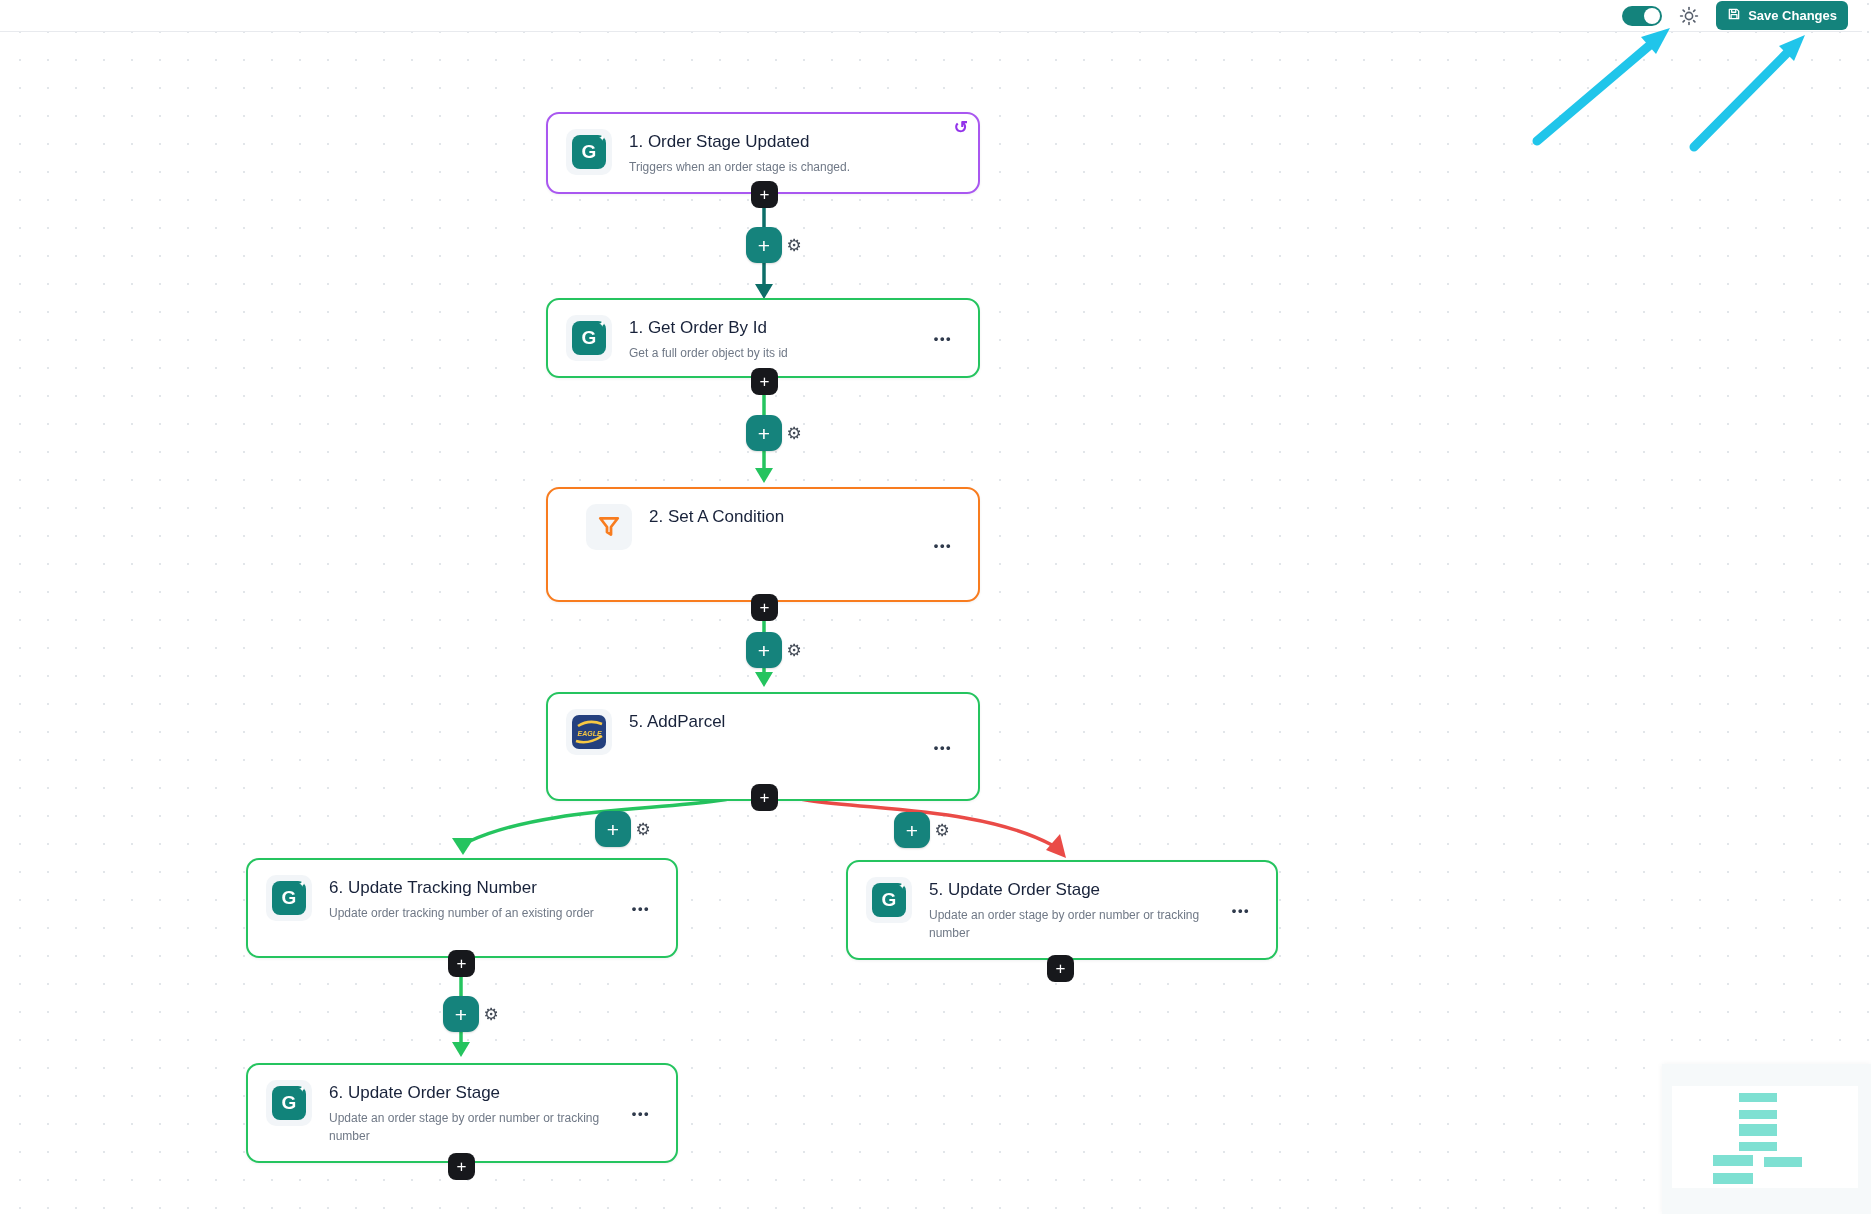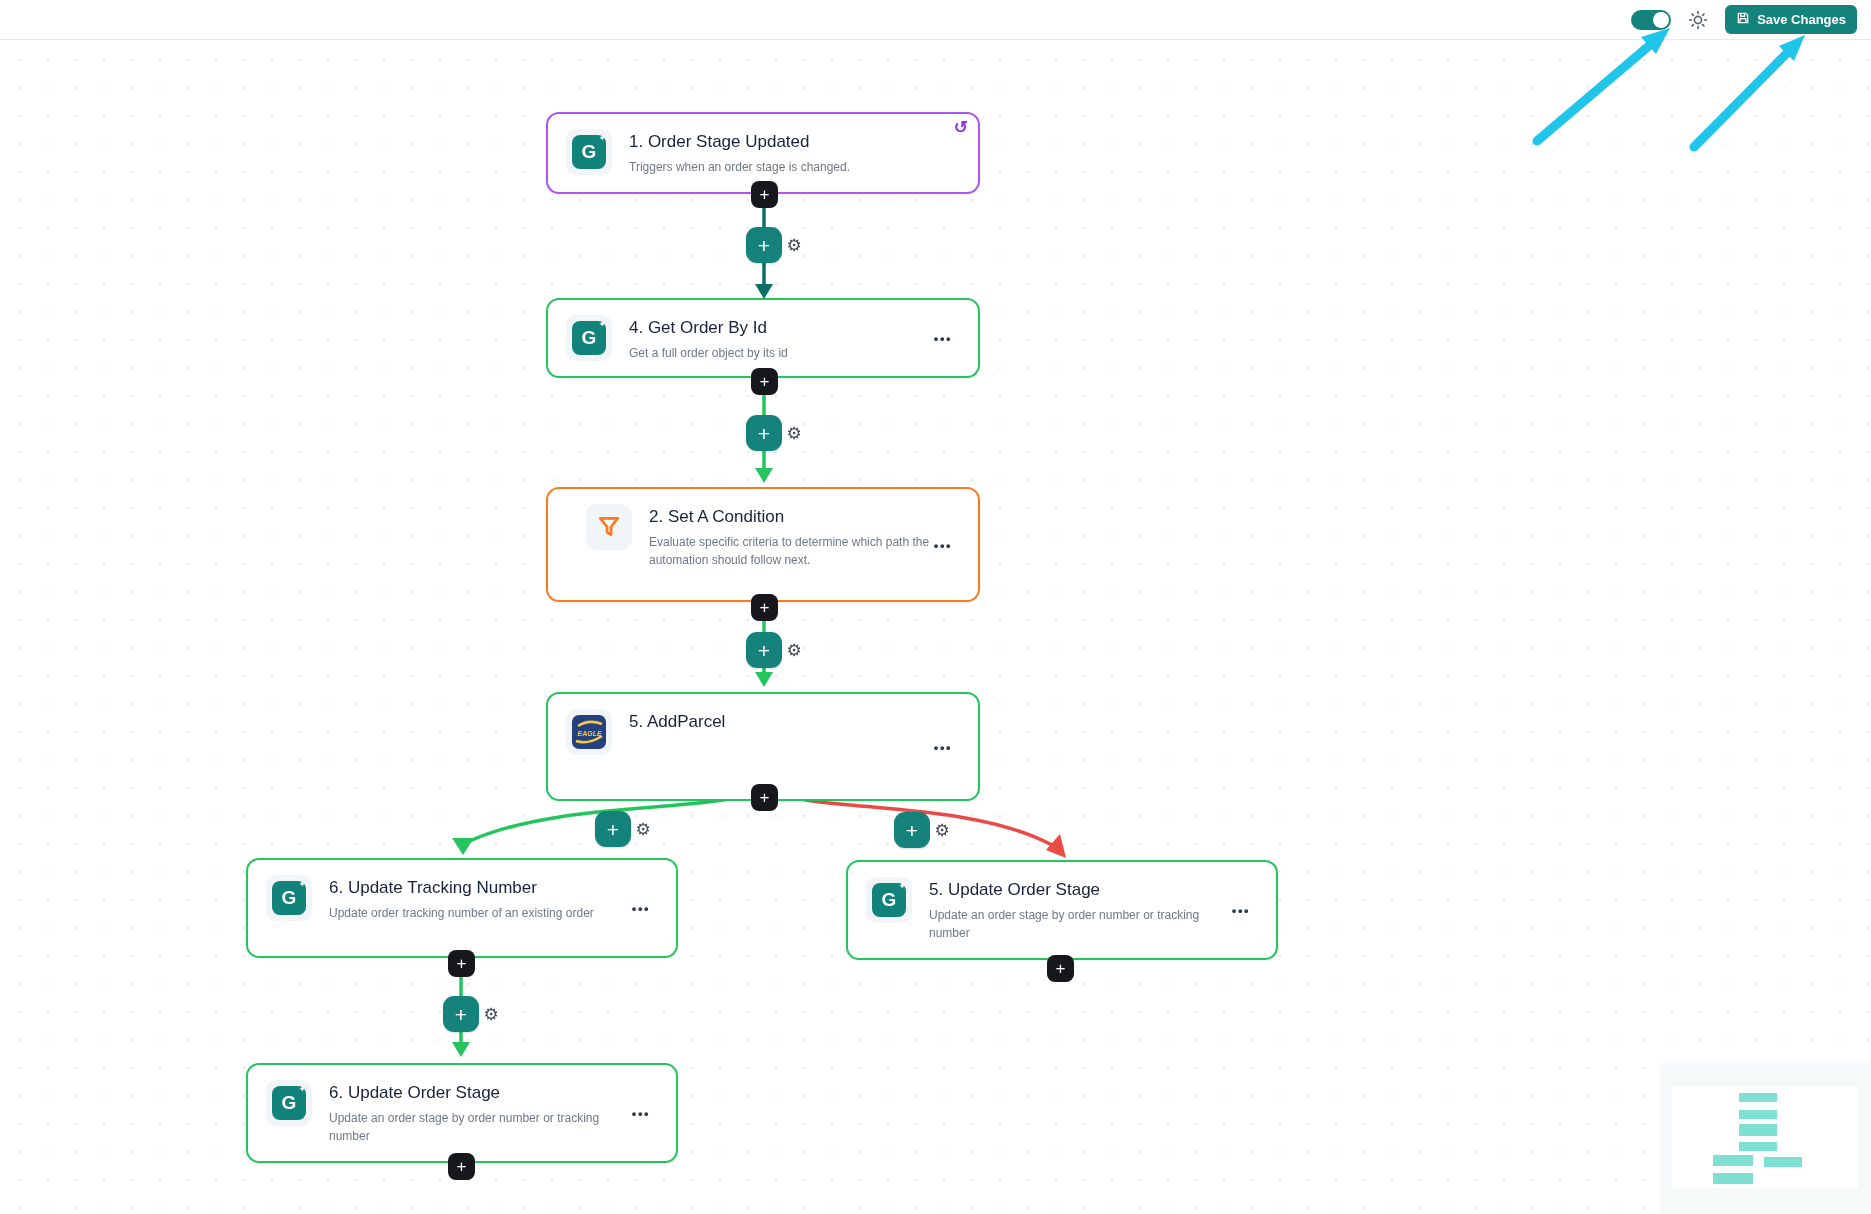--- a/index.html
+++ b/index.html
@@ -6,21 +6,21 @@
   body{
     width:1871px;height:1214px;position:relative;overflow:hidden;
     background:#ffffff;
     background-image:radial-gradient(circle,#e2e6ea 1.4px,transparent 1.5px);
     background-size:28px 28px;background-position:6px 46px;
     font-family:"Liberation Sans",sans-serif;
     -webkit-font-smoothing:antialiased;
   }
   
   .header{
-    position:absolute;left:0;top:0;right:0;height:40px;background:#ffffff;
+    position:absolute;left:0;top:0;right:9px;height:32px;background:#ffffff;
     border-bottom:1px solid #e8eaee;display:flex;align-items:center;
     justify-content:flex-end;gap:16px;padding-right:12px;z-index:40;box-sizing:border-box;
   }
   .toggle{width:40px;height:20px;border-radius:10px;background:#14837C;position:relative;cursor:pointer;}
   .toggle .knob{position:absolute;right:2px;top:2px;width:16px;height:16px;border-radius:50%;background:#ffffff;}
   .sun-btn{width:22px;height:22px;display:flex;align-items:center;justify-content:center;cursor:pointer;}
   .save-btn{
     display:flex;align-items:center;gap:7px;background:#14837C;color:#ffffff;
     border:none;border-radius:6px;padding:6px 11px;font-size:13px;font-weight:700;
     font-family:"Liberation Sans",sans-serif;cursor:pointer;margin-right:2px;
@@ -150,35 +150,34 @@
 </div>
 
 <div class="node n4">
   <div class="tile">
     <div class="gmark">
         <span>G</span>
         <span class="spark">✦</span>
       </div>
   </div>
   <div class="ntext">
-    <div class="ntitle">4. Get Order By Id</div>
+    <div class="ntitle">1. Get Order By Id</div>
     <div class="ndesc">Get a full order object by its id</div>
   </div>
   <div class="more">•••</div>
 </div>
 
 <div class="node n2">
   <div class="tile">
     <svg width="30" height="30" viewBox="0 0 24 24" fill="none" stroke="#F87C1F" stroke-width="2.2" stroke-linejoin="round" stroke-linecap="round">
       <path d="M5 5 L19 5 L13.6 12 L13.6 18 L10.4 16 L10.4 12 Z"></path>
     </svg>
   </div>
   <div class="ntext">
     <div class="ntitle">2. Set A Condition</div>
-    <div class="ndesc">Evaluate specific criteria to determine which path the automation should follow next.</div>
   </div>
   <div class="more">•••</div>
 </div>
 
 <div class="node n5">
   <div class="tile">
     <svg width="34" height="34" viewBox="0 0 34 34">
       <rect width="34" height="34" rx="7" fill="#24407E"></rect>
       <path d="M6 11 Q17 4 30 9" stroke="#F7C843" stroke-width="2.6" fill="none"></path>
       <text x="5.5" y="20.5" font-size="7" font-style="italic" font-weight="bold" fill="#F7C843">EAGLE</text>

